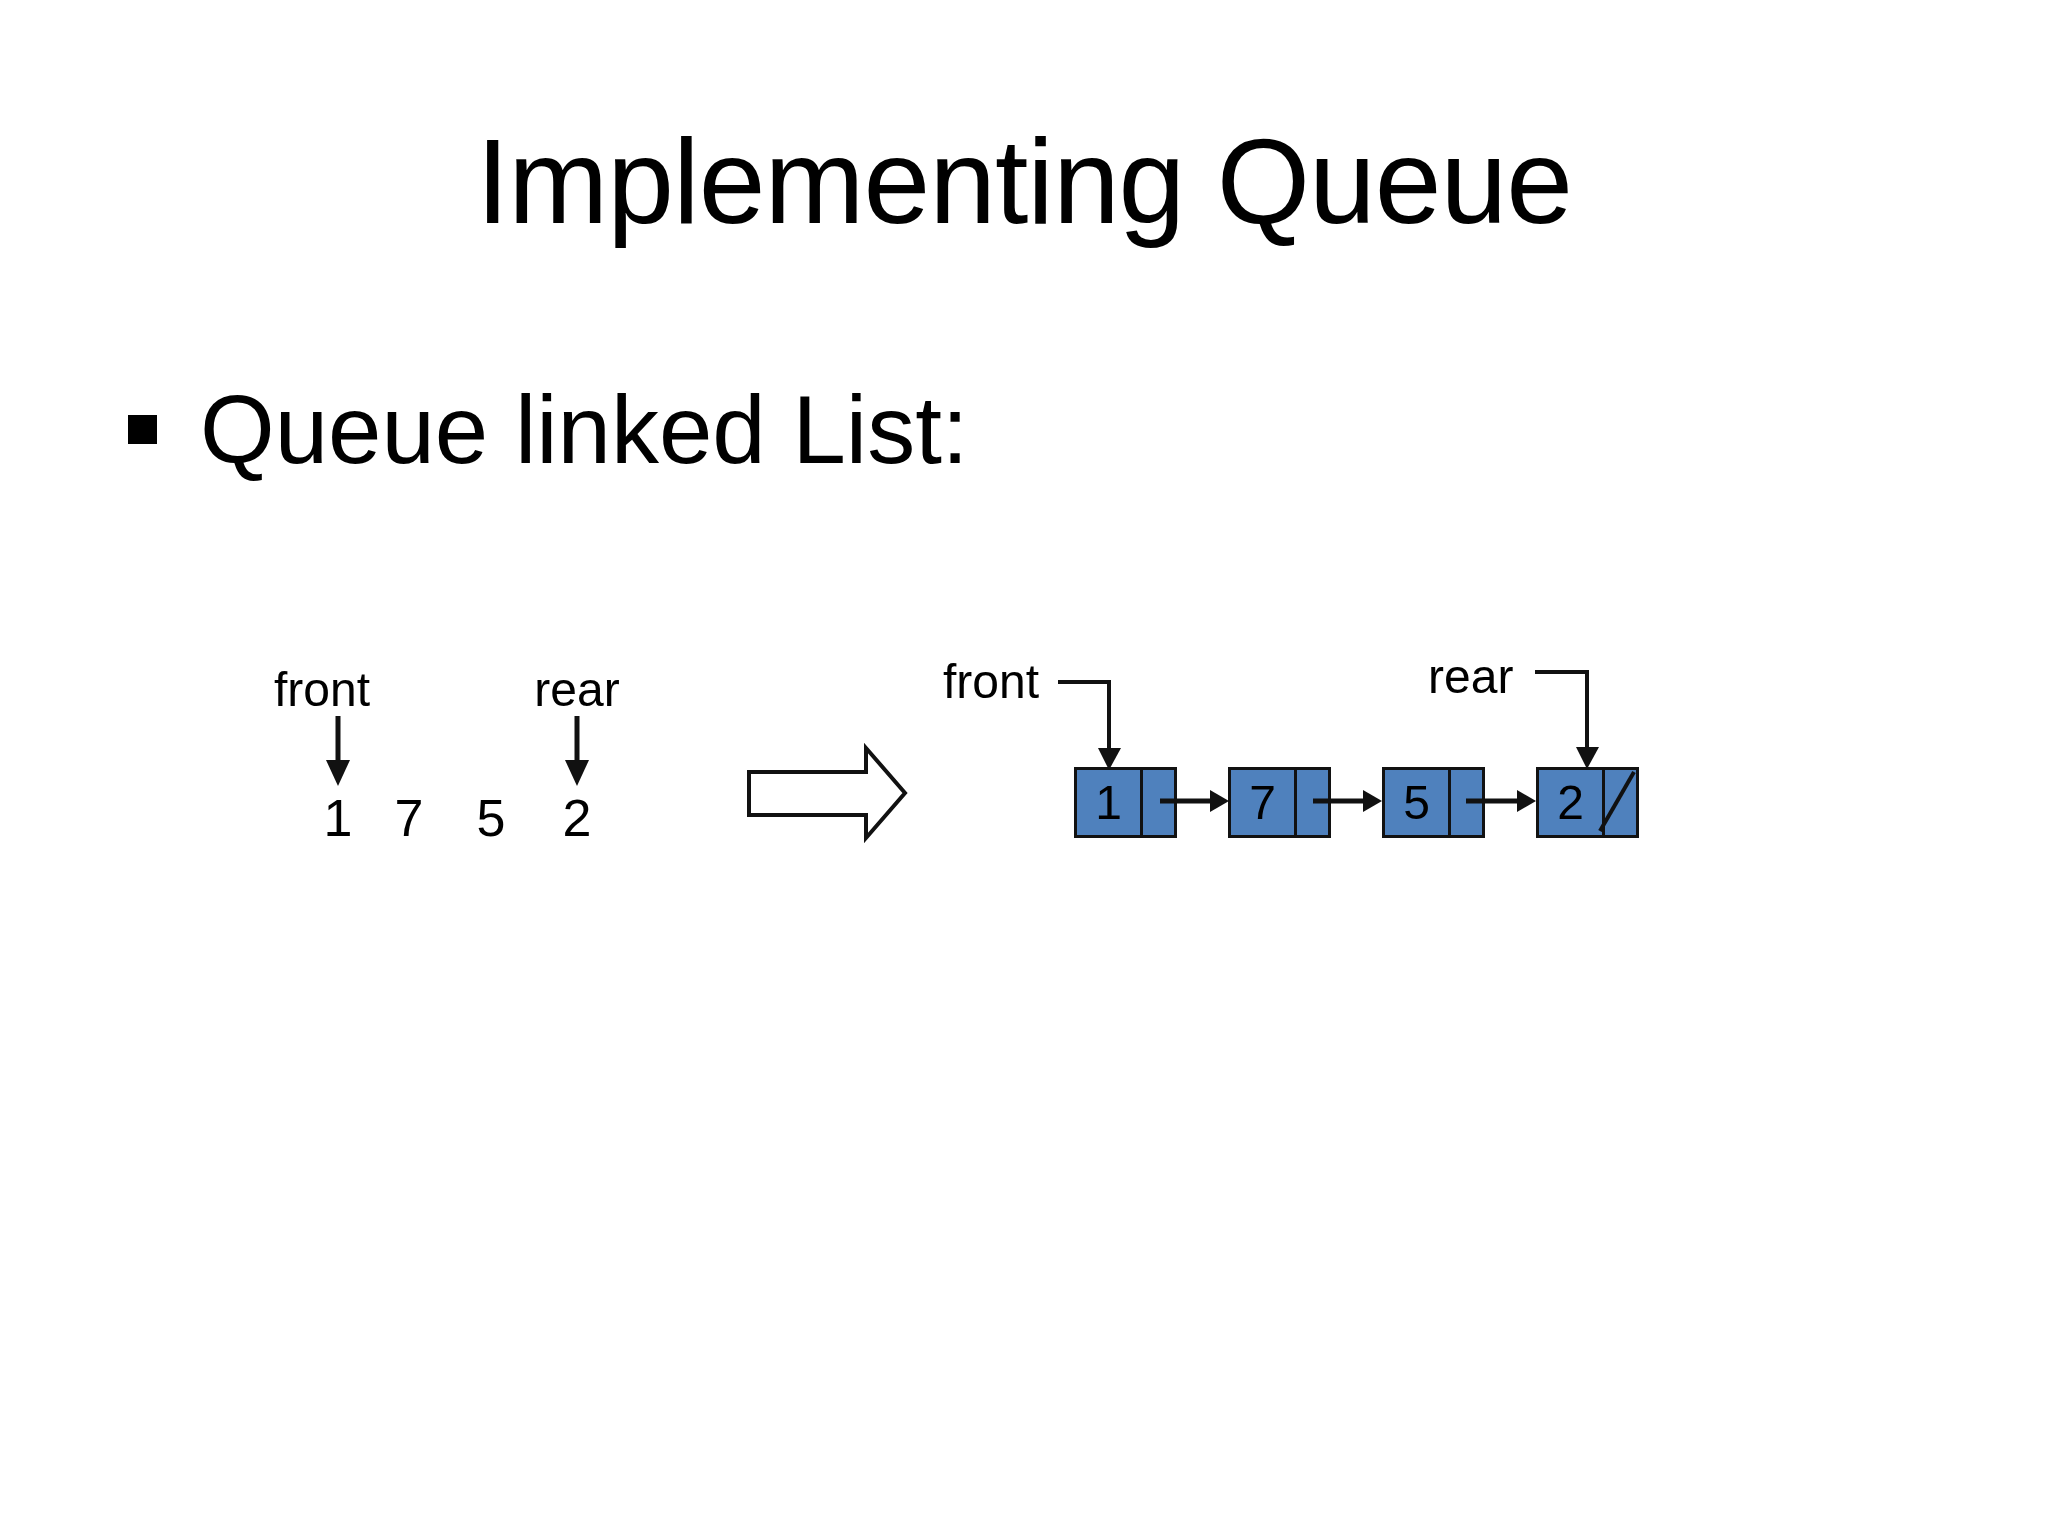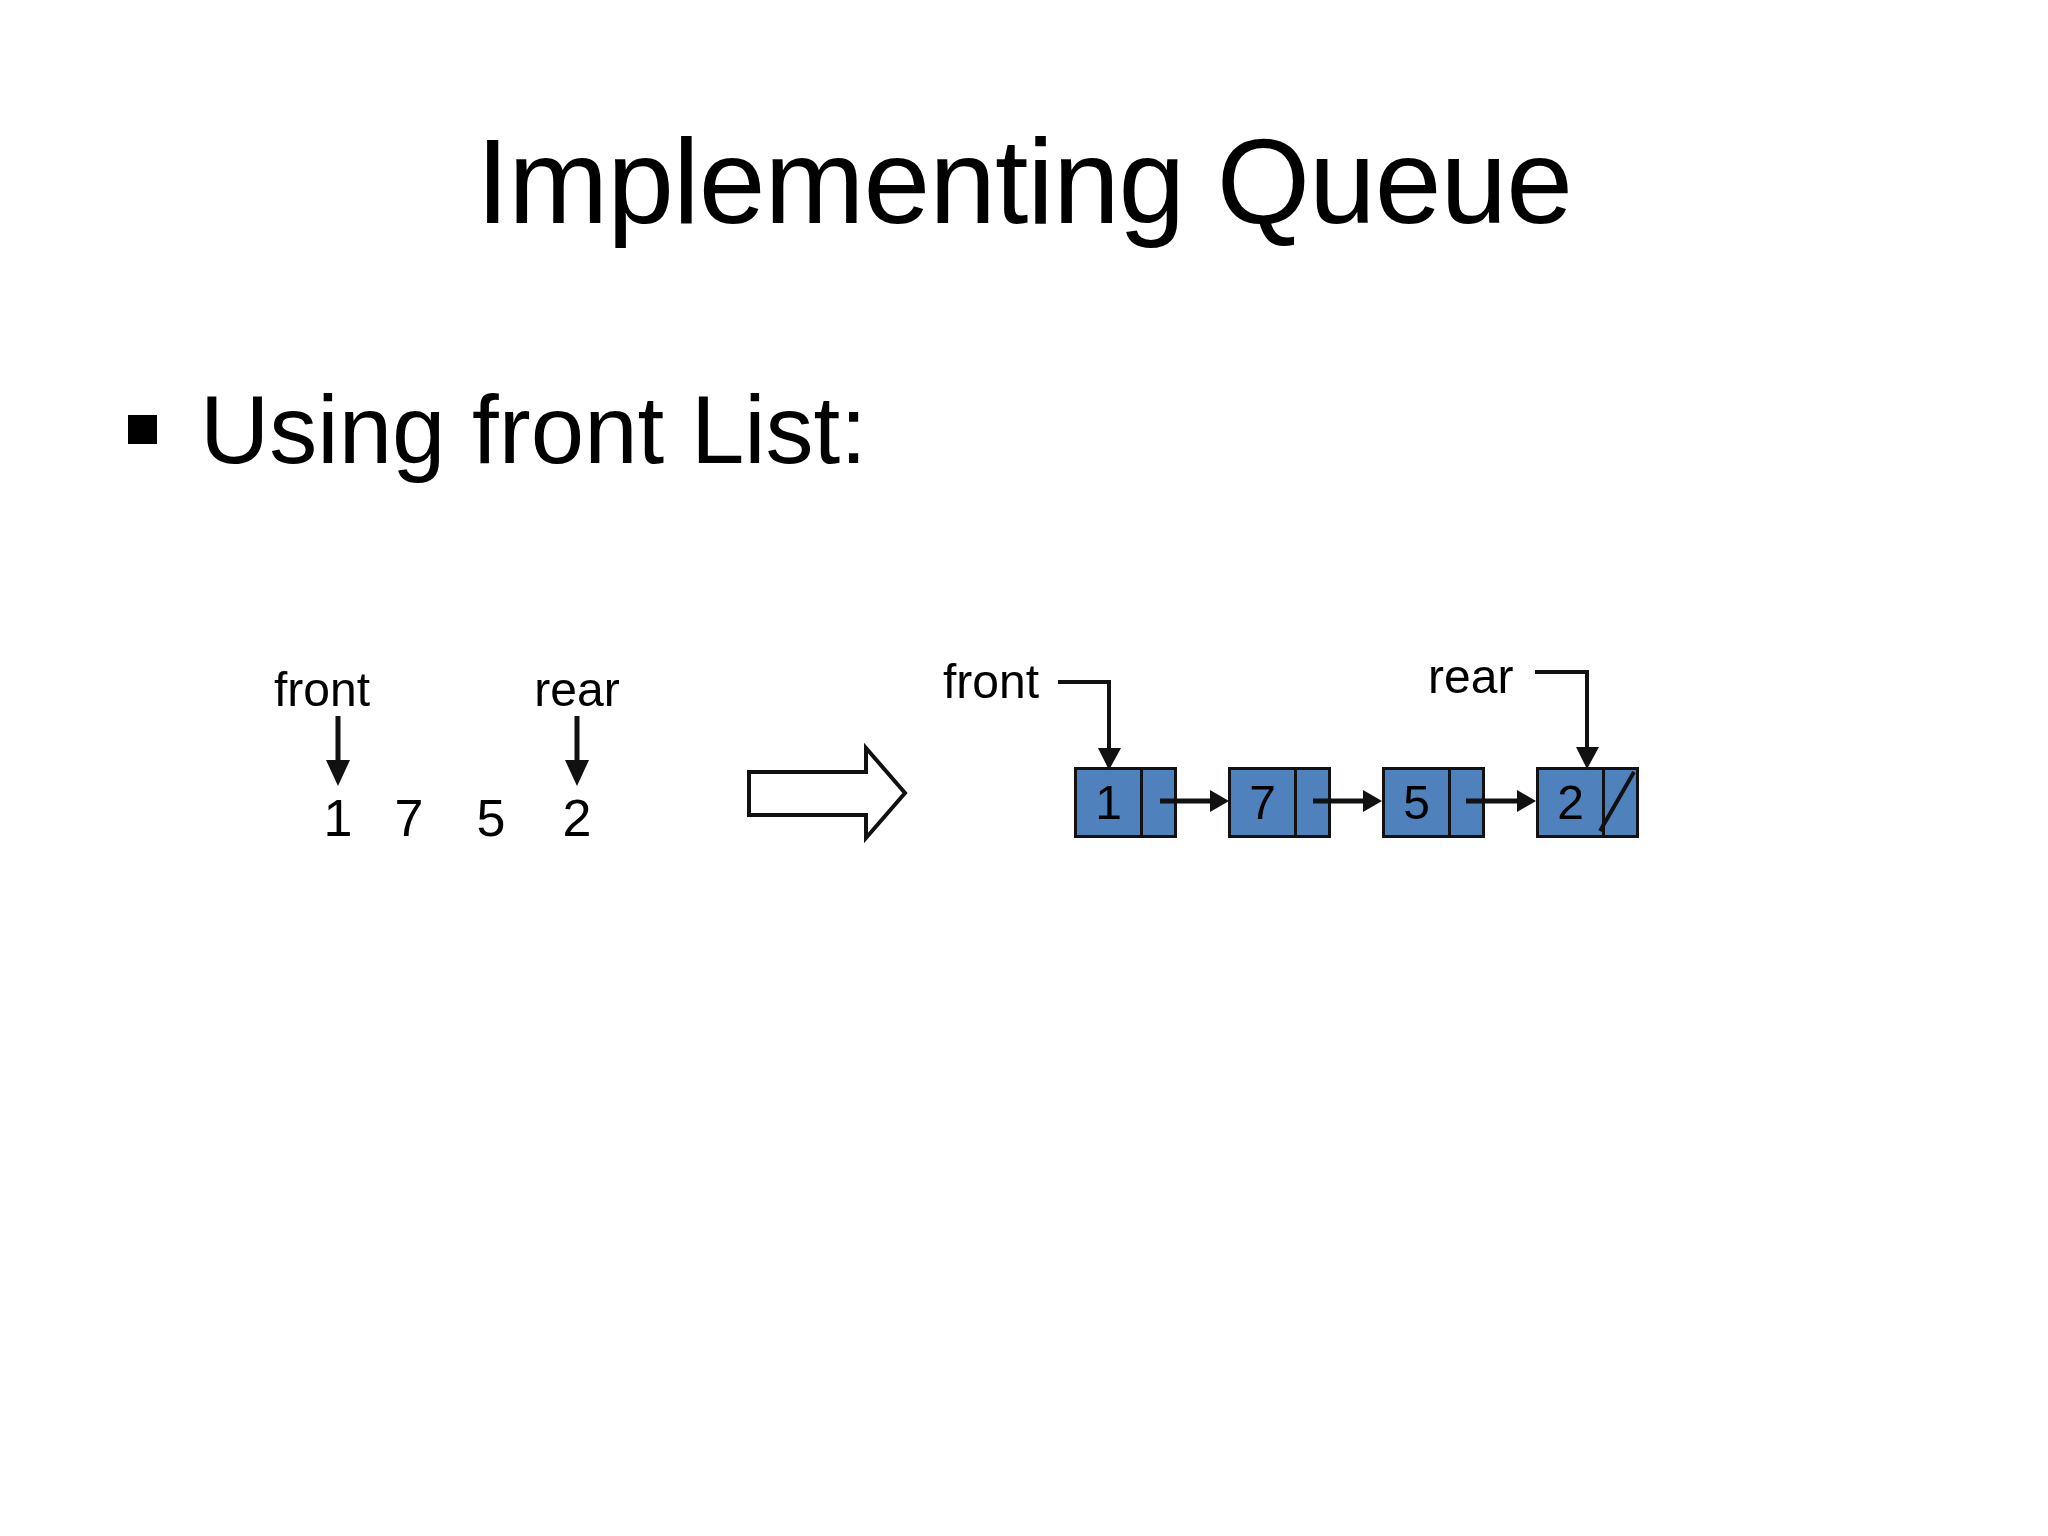--- a/index.html
+++ b/index.html
@@ -93,21 +93,21 @@
 </style>
 </head>
 <body>
 
 <div class="slide">
 
   <div class="slide-title">Implementing Queue</div>
 
   <div class="bullet-row">
     <div class="bullet-marker"></div>
-    <div class="bullet-text">Using front List:</div>
+    <div class="bullet-text">Queue linked List:</div>
   </div>
 
   <div class="label" style="left:322px; top:662px;">front</div>
   <div class="label" style="left:577px; top:662px;">rear</div>
 
   <div class="num" style="left:338px; top:788px;">1</div>
   <div class="num" style="left:409px; top:788px;">7</div>
   <div class="num" style="left:491px; top:788px;">5</div>
   <div class="num" style="left:577px; top:788px;">2</div>
 

